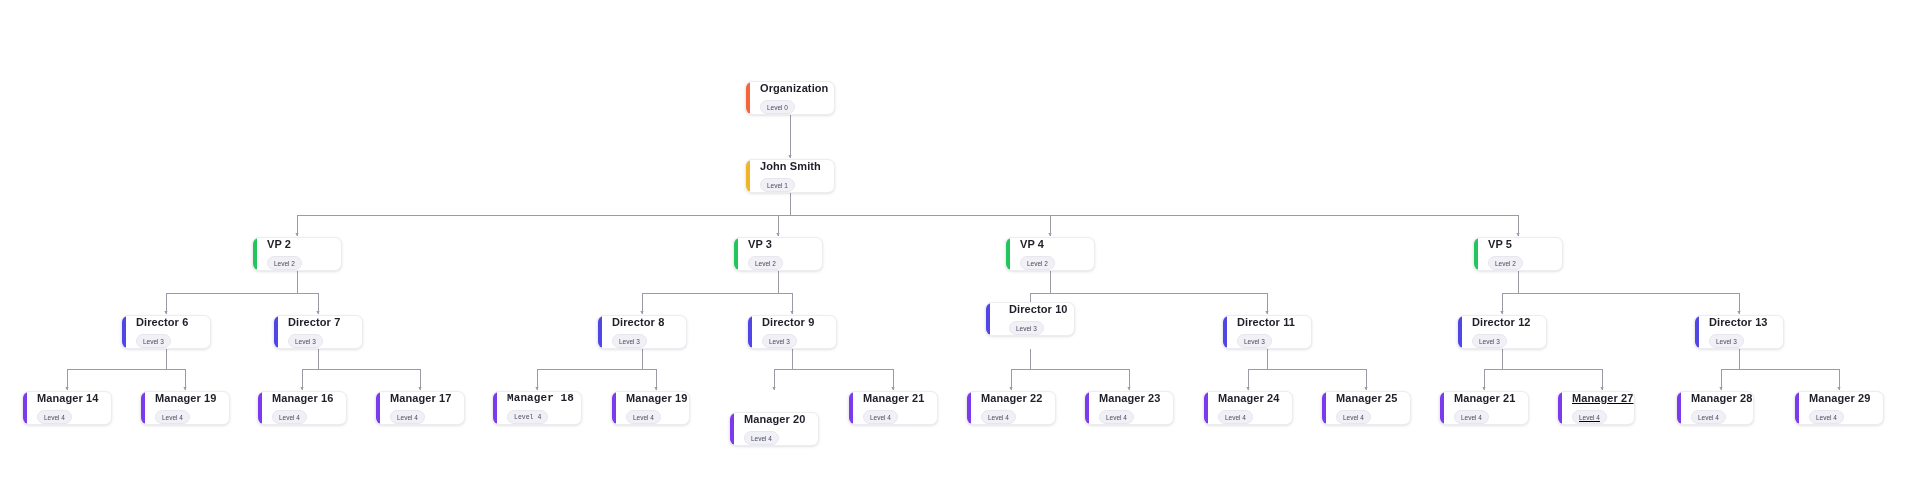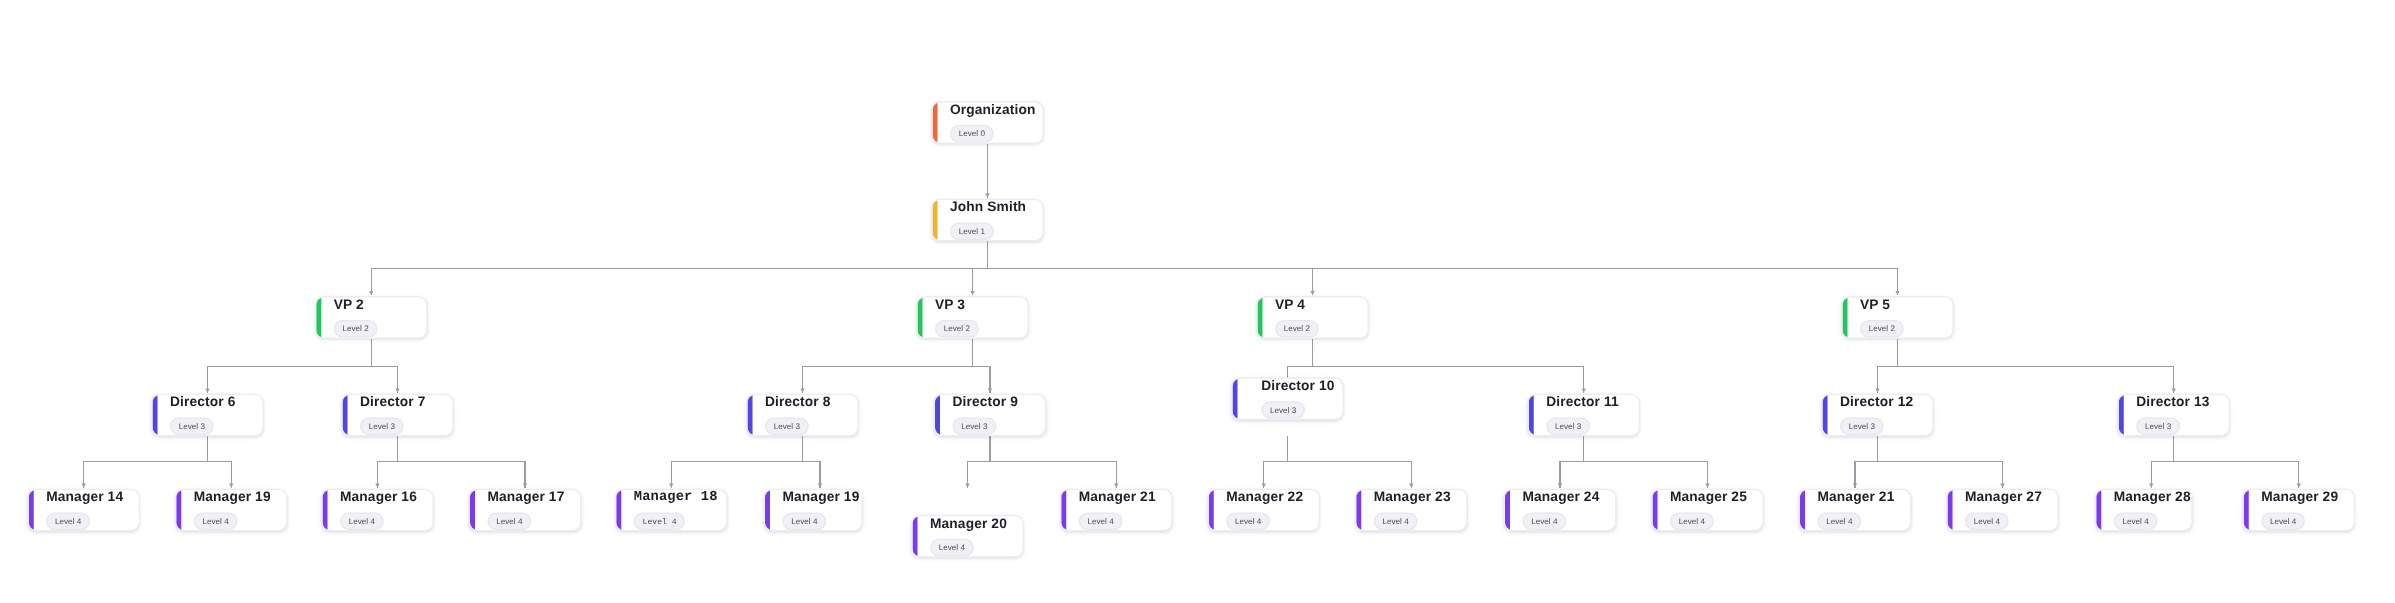--- a/index.html
+++ b/index.html
@@ -254,21 +254,21 @@
       <div class="node" style="left: 1321px; top: 391px; width: 90px; height: 34px;">
         <span class="accent" style="background: rgb(124, 58, 237);"></span>
         <div class="title">Manager 25</div>
         <span class="badge">Level 4</span>
       </div>
       <div class="node" style="left: 1439px; top: 391px; width: 90px; height: 34px;">
         <span class="accent" style="background: rgb(124, 58, 237);"></span>
         <div class="title">Manager 21</div>
         <span class="badge">Level 4</span>
       </div>
-      <div class="node" style="left: 1557px; top: 391px; width: 90px; height: 34px;">
+      <div class="node" style="left: 1557px; top: 391px; width: 78px; height: 34px; text-decoration: underline;">
         <span class="accent" style="background: rgb(124, 58, 237);"></span>
         <div class="title">Manager 27</div>
         <span class="badge">Level 4</span>
       </div>
       <div class="node" style="left: 1676px; top: 391px; width: 78px; height: 34px;">
         <span class="accent" style="background: rgb(124, 58, 237);"></span>
         <div class="title">Manager 28</div>
         <span class="badge">Level 4</span>
       </div>
       <div class="node" style="left: 1794px; top: 391px; width: 90px; height: 34px;">

